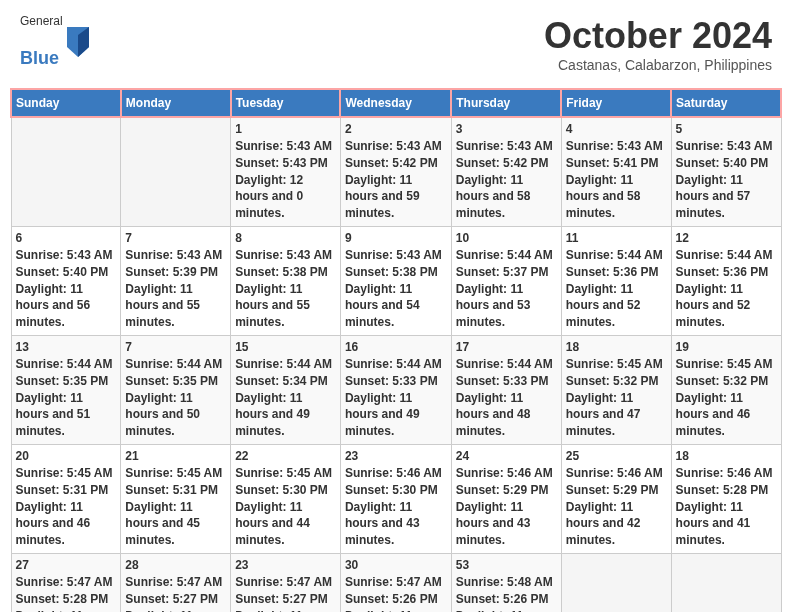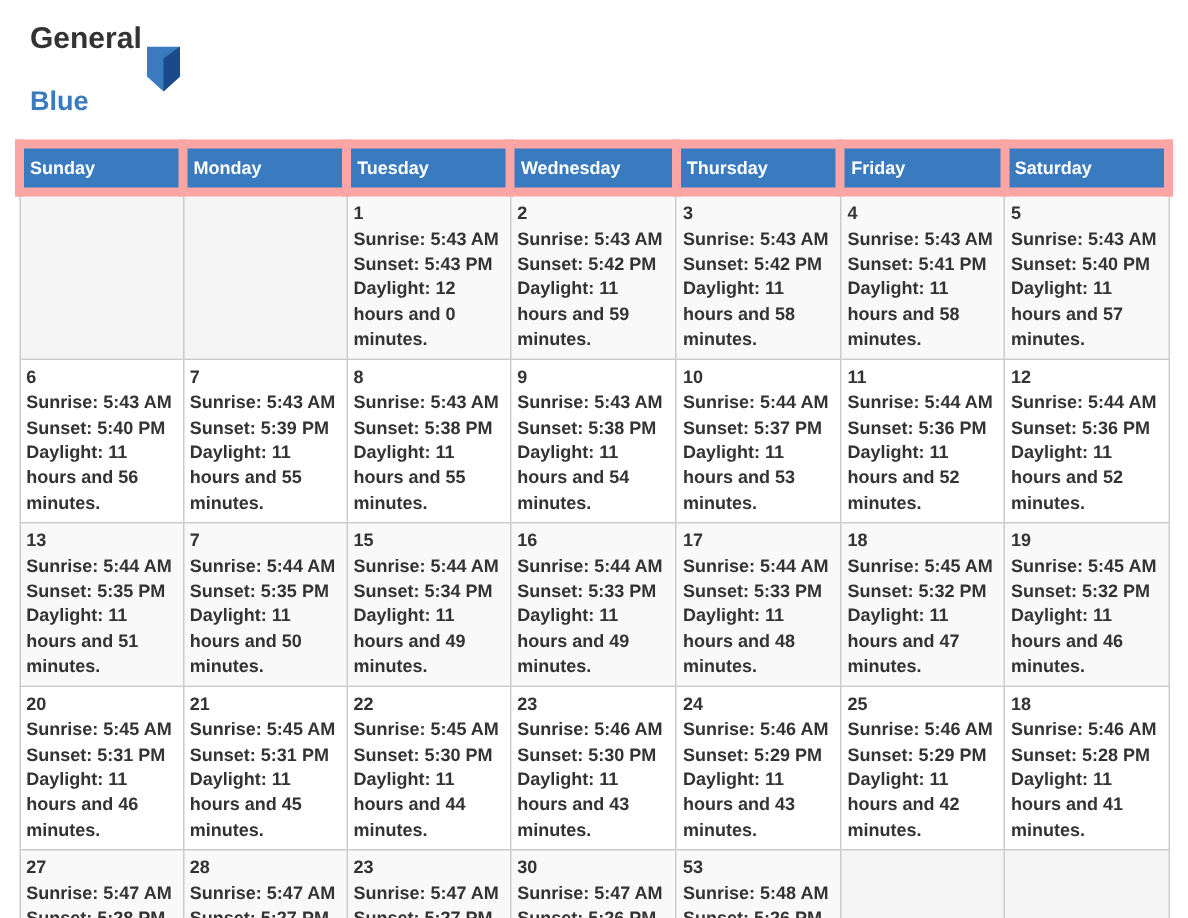--- a/index.html
+++ b/index.html
@@ -44,21 +44,21 @@
       border-collapse: collapse;
       font-size: 11px;
     }
     .calendar thead tr th {
       background-color: #3a7abf;
       color: #fff;
       padding: 6px 4px;
       text-align: left;
       font-size: 12px;
       font-weight: bold;
-      border: 6px solid #fca5a5;
+      border: 2px solid #fca5a5;
     }
     .calendar tbody tr td {
       border: 1px solid #ccc;
       vertical-align: top;
       padding: 4px;
       width: 113px;
       min-height: 80px;
       color: #333;
       background: #fff;
     }
@@ -79,29 +79,31 @@
     .empty-cell {
       background: #f5f5f5 !important;
     }
   </style>
 </head>
 <body>
 
 <div class="header">
   <div class="logo">
     <div class="logo-text">
-      <span style="font-size:20px;font-weight:bold;color:#333;line-height:1.1;">General</span>
+      <span style="font-size:12px;font-weight:normal;color:#333;line-height:1.1;">General</span>
       <span style="font-size:18px;font-weight:bold;color:#3a7abf;line-height:1.1;margin-top:21px;">Blue</span>
     </div>
     <svg width="22" height="30" viewBox="0 0 22 30" style="margin-left:2px;">
       <polygon points="0,0 22,0 22,20 11,30 0,20" fill="#3a7abf"></polygon>
       <polygon points="11,8 22,0 22,20 11,30" fill="#1a4a8a"></polygon>
     </svg>
   </div>
   <div class="title-section">
+    <div class="month-title">October 2024</div>
+    <div class="location-title">Castanas, Calabarzon, Philippines</div>
   </div>
 </div>
 
 <table class="calendar">
   <thead>
     <tr>
     <th>Sunday</th>
         <th>Monday</th>
         <th>Tuesday</th>
         <th>Wednesday</th>

